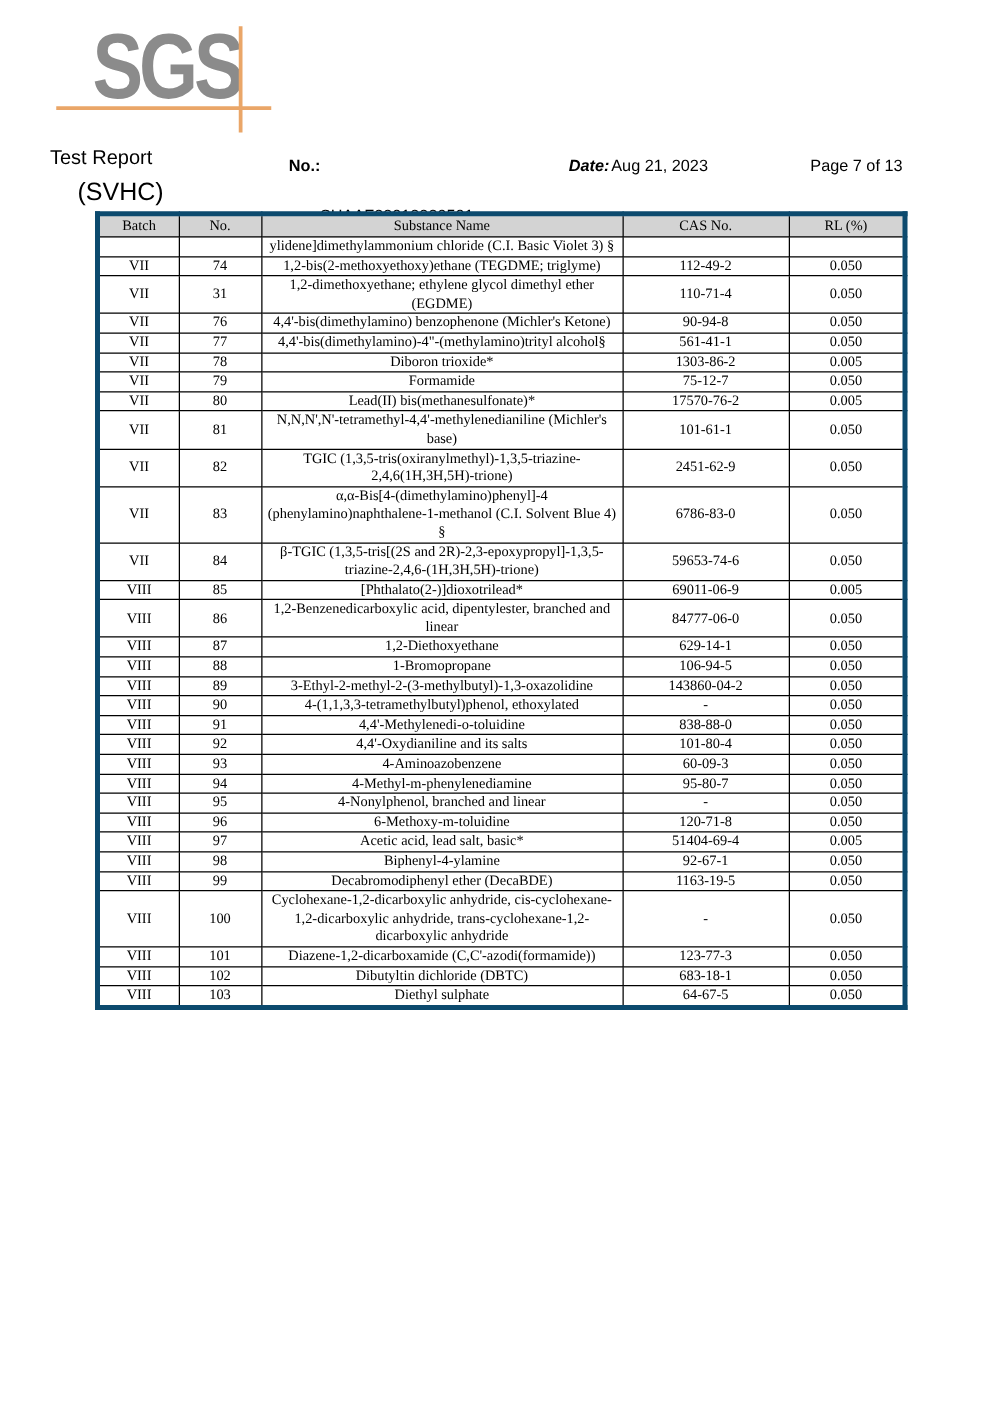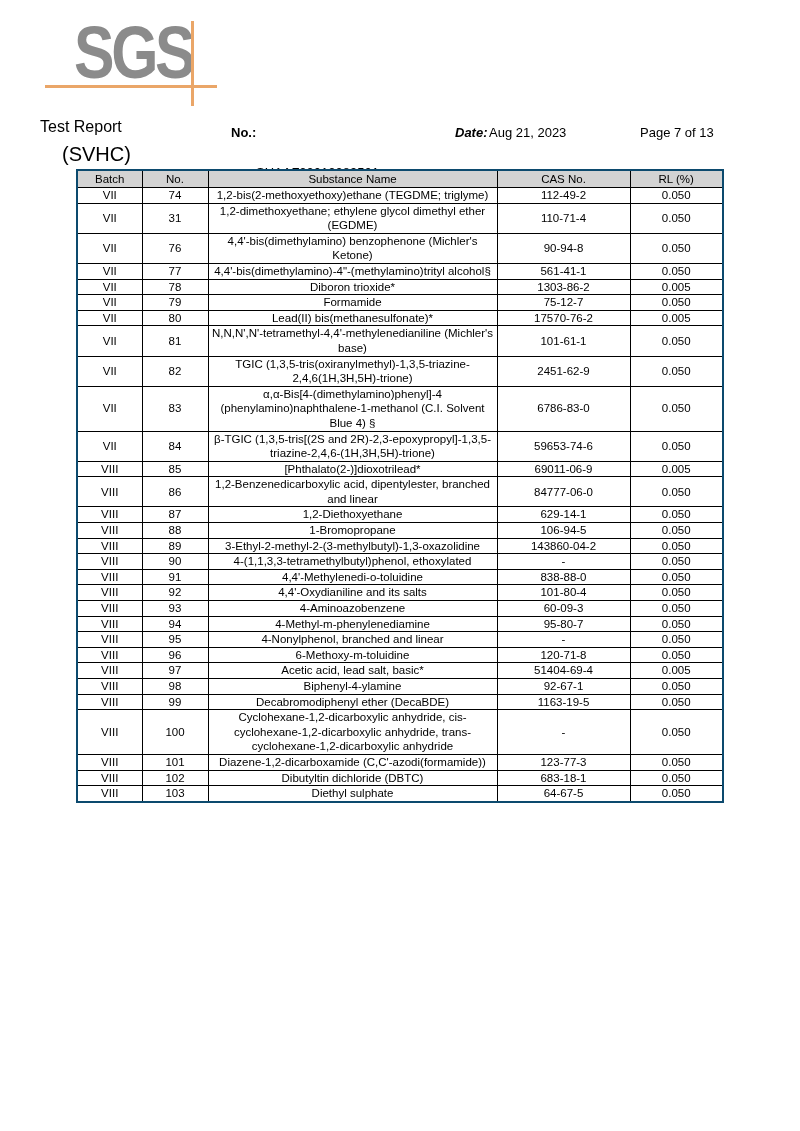--- a/index.html
+++ b/index.html
@@ -14,25 +14,25 @@
   .logo-vline{position:absolute;left:191px;top:21px;width:3px;height:85px;background:#eaa668;}
 
   
   .title1{position:absolute;left:40px;top:118px;font-size:16px;font-weight:normal;}
   .title2{position:absolute;left:62px;top:143px;font-size:20px;font-weight:normal;}
   .meta{position:absolute;top:125px;font-size:13px;white-space:nowrap;}
   .m-no-label{left:231px;font-weight:bold;}
   .m-no-value{left:256px;margin-top:40px;}
   .m-date-label{left:455px;font-weight:bold;font-style:italic;}
   .m-date-value{left:489px;}
-  .m-page{left:640px;width:82px;text-align:left;}
+  .m-page{left:640px;width:82px;text-align:right;}
 
   
   table.subst{position:absolute;left:76px;top:169px;width:646px;border-collapse:collapse;
-              table-layout:fixed;border:2px solid #0c4a6e;}
+              table-layout:fixed;border:4px solid #0c4a6e;font-family:Liberation Serif, serif;}
   table.subst th, table.subst td{border:1px solid #000;font-size:11.5px;line-height:14.6px;
               padding:0 2px;text-align:center;vertical-align:middle;font-weight:normal;
               word-wrap:break-word;}
   table.subst th{background:#d3d3d3;height:16px;}
 
   
   .footer-text{position:absolute;left:258px;top:973px;width:456px;}
   .legal{font-size:6.6px;line-height:7px;text-align:justify;color:#222;}
   .legal .u{text-decoration:underline;}
   .attention{font-size:6.6px;line-height:7px;color:#e87511;font-weight:bold;margin-top:1px;}
@@ -79,20 +79,27 @@
     <thead>
       <tr>
         <th>Batch</th>
         <th>No.</th>
         <th>Substance Name</th>
         <th>CAS No.</th>
         <th>RL (%)</th>
       </tr>
     </thead>
     <tbody id="table-body">
+        <tr>
+      <td></td>
+      <td></td>
+      <td>ylidene]dimethylammonium chloride (C.I. Basic Violet 3) §</td>
+      <td></td>
+      <td></td>
+    </tr>
         <tr>
       <td>VII</td>
       <td>74</td>
       <td>1,2-bis(2-methoxyethoxy)ethane (TEGDME; triglyme)</td>
       <td>112-49-2</td>
       <td>0.050</td>
     </tr>
         <tr>
       <td>VII</td>
       <td>31</td>

